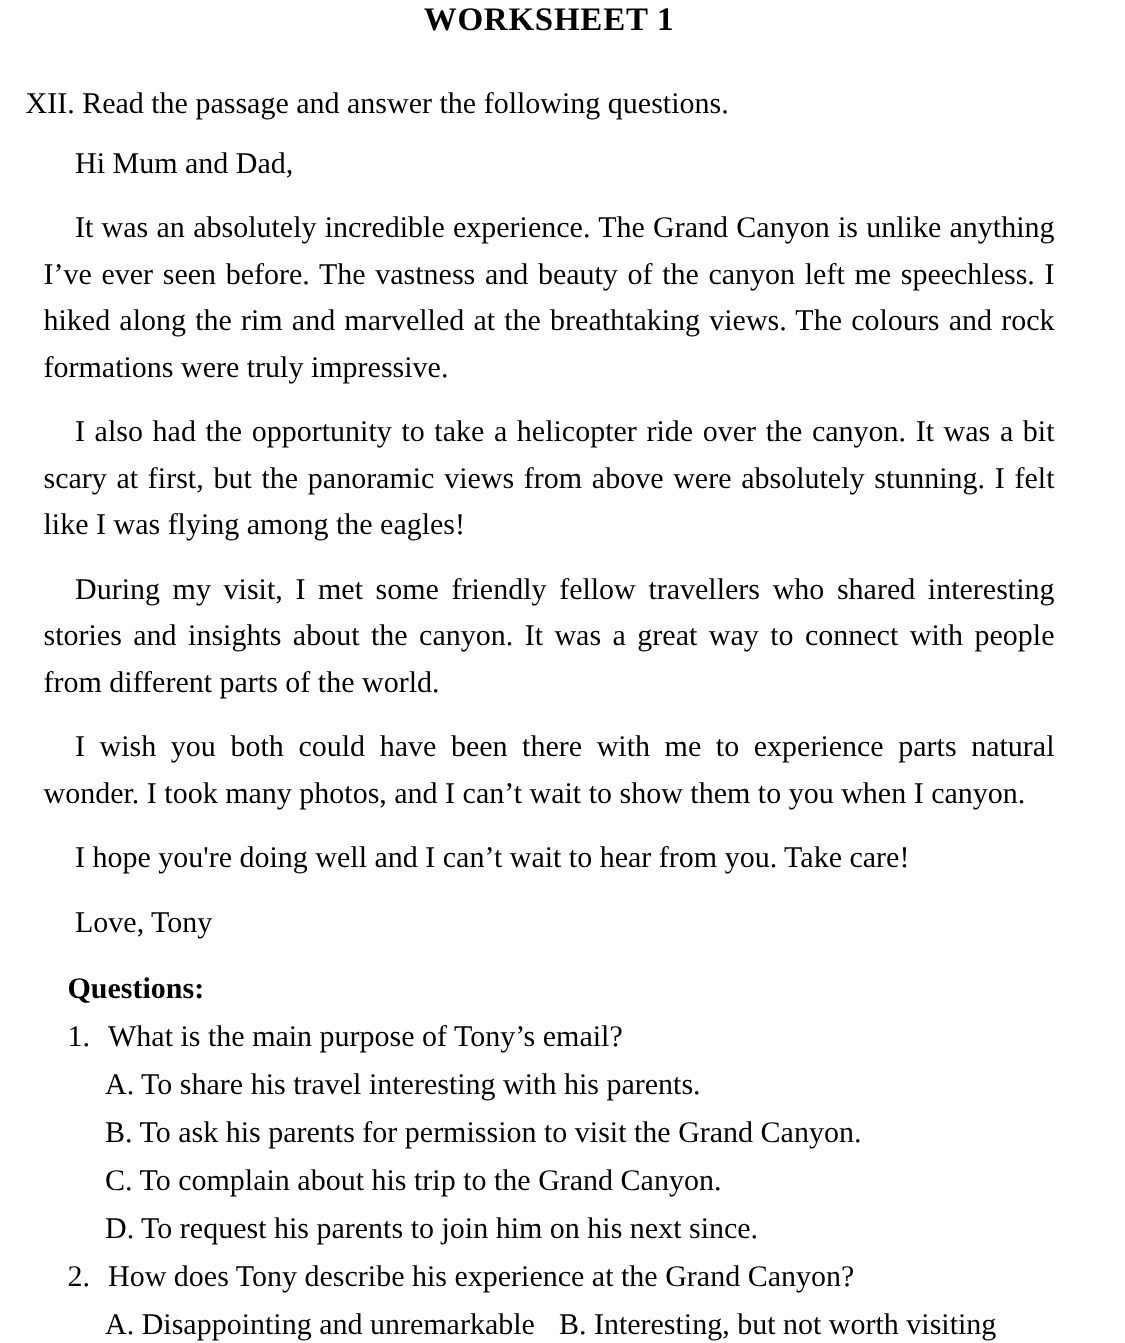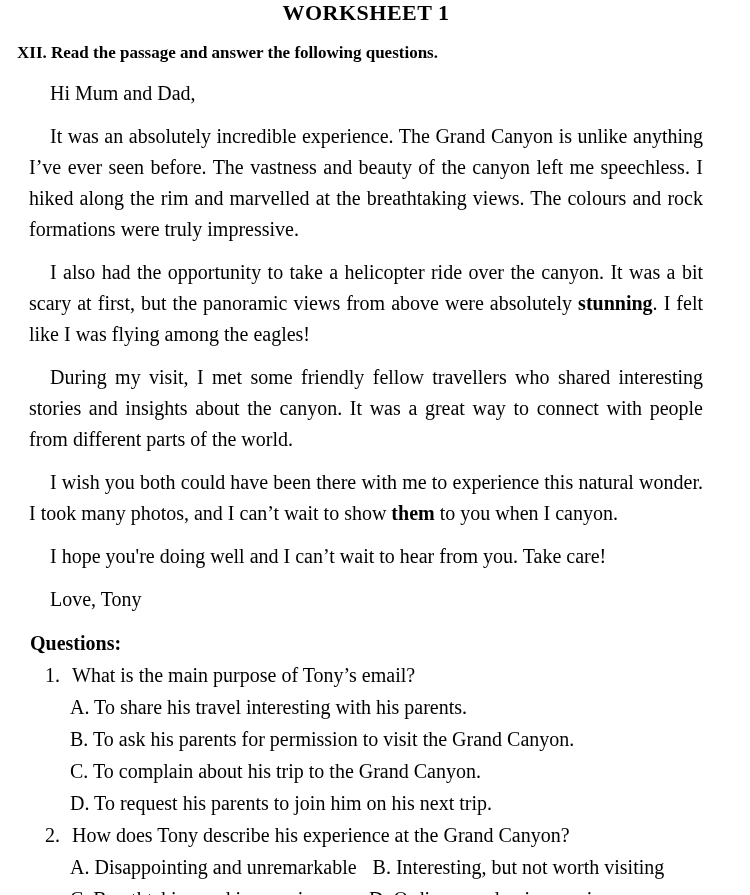--- a/index.html
+++ b/index.html
@@ -19,45 +19,45 @@
   }
   .title {
     text-align: center;
     font-weight: bold;
     font-size: 22px;
     line-height: 26px;
     margin-top: 0;
     letter-spacing: 0.5px;
   }
   .section-heading {
-    font-weight: bold;
-    font-size: 17px;
+    font-weight: normal;
+    font-size: 20px;
     line-height: 26px;
-    margin-top: 14px;
+    margin-top: 30px;
   }
   .passage {
     margin-top: 7px;
     font-size: 20px;
     line-height: 31px;
   }
   .para {
     margin: 12px;
     text-align: justify;
     text-indent: 21px;
   }
   .para .bold {
-    font-weight: bold;
+    font-weight: normal;
   }
   .questions {
     font-size: 20px;
     line-height: 32px;
   }
   .questions-heading {
     font-weight: bold;
-    margin-left: 13px;
+    margin-left: 28px;
   }
   .q-row {
     display: flex;
   }
   .q-num {
     flex: 0 0 27px;
     margin-left: 28px;
   }
   .option {
     margin-left: 53px;
@@ -76,36 +76,36 @@
 <body>
 
 <div class="page">
   <div class="title">WORKSHEET 1</div>
   <div class="section-heading">XII. Read the passage and answer the following questions.</div>
   <div class="passage">
       <p class="para"><span>Hi Mum and Dad,</span></p>
       <p class="para"><span>It was an absolutely incredible experience. The Grand Canyon is unlike anything I’ve ever seen before. The vastness and beauty of the canyon left me speechless. I hiked along the rim and marvelled at the breathtaking views. The colours and rock formations were truly impressive.</span></p>
       <p class="para"><span>I also had the opportunity to take a helicopter ride over the canyon. It was a bit scary at first, but the panoramic views from above were absolutely </span><span class="bold">stunning</span><span>. I felt like I was flying among the eagles!</span></p>
       <p class="para"><span>During my visit, I met some friendly fellow travellers who shared interesting stories and insights about the canyon. It was a great way to connect with people from different parts of the world.</span></p>
-      <p class="para"><span>I wish you both could have been there with me to experience this natural wonder. I took many photos, and I can’t wait to show </span><span class="bold">them</span><span> to you when I canyon.</span></p>
+      <p class="para"><span>I wish you both could have been there with me to experience parts natural wonder. I took many photos, and I can’t wait to show </span><span class="bold">them</span><span> to you when I canyon.</span></p>
       <p class="para"><span>I hope you're doing well and I can’t wait to hear from you. Take care!</span></p>
       <p class="para"><span>Love, Tony</span></p>
     </div>
   <div class="questions">
     <div class="questions-heading">Questions:</div>
     <div>
         <div class="q-item">
           <div class="q-row">
             <span class="q-num">1.</span>
             <span class="q-text">What is the main purpose of Tony’s email?</span>
           </div>
           <div class="option">A. To share his travel interesting with his parents.</div>
           <div class="option">B. To ask his parents for permission to visit the Grand Canyon.</div>
           <div class="option">C. To complain about his trip to the Grand Canyon.</div>
-          <div class="option">D. To request his parents to join him on his next trip.</div>
+          <div class="option">D. To request his parents to join him on his next since.</div>
         </div>
         <div class="q-item">
           <div class="q-row">
             <span class="q-num">2.</span>
             <span class="q-text">How does Tony describe his experience at the Grand Canyon?</span>
           </div>
           <div class="q-opt-row">
             <span class="opt-cell">A. Disappointing and unremarkable</span>
             <span class="opt-cell">B. Interesting, but not worth visiting</span>
           </div>

